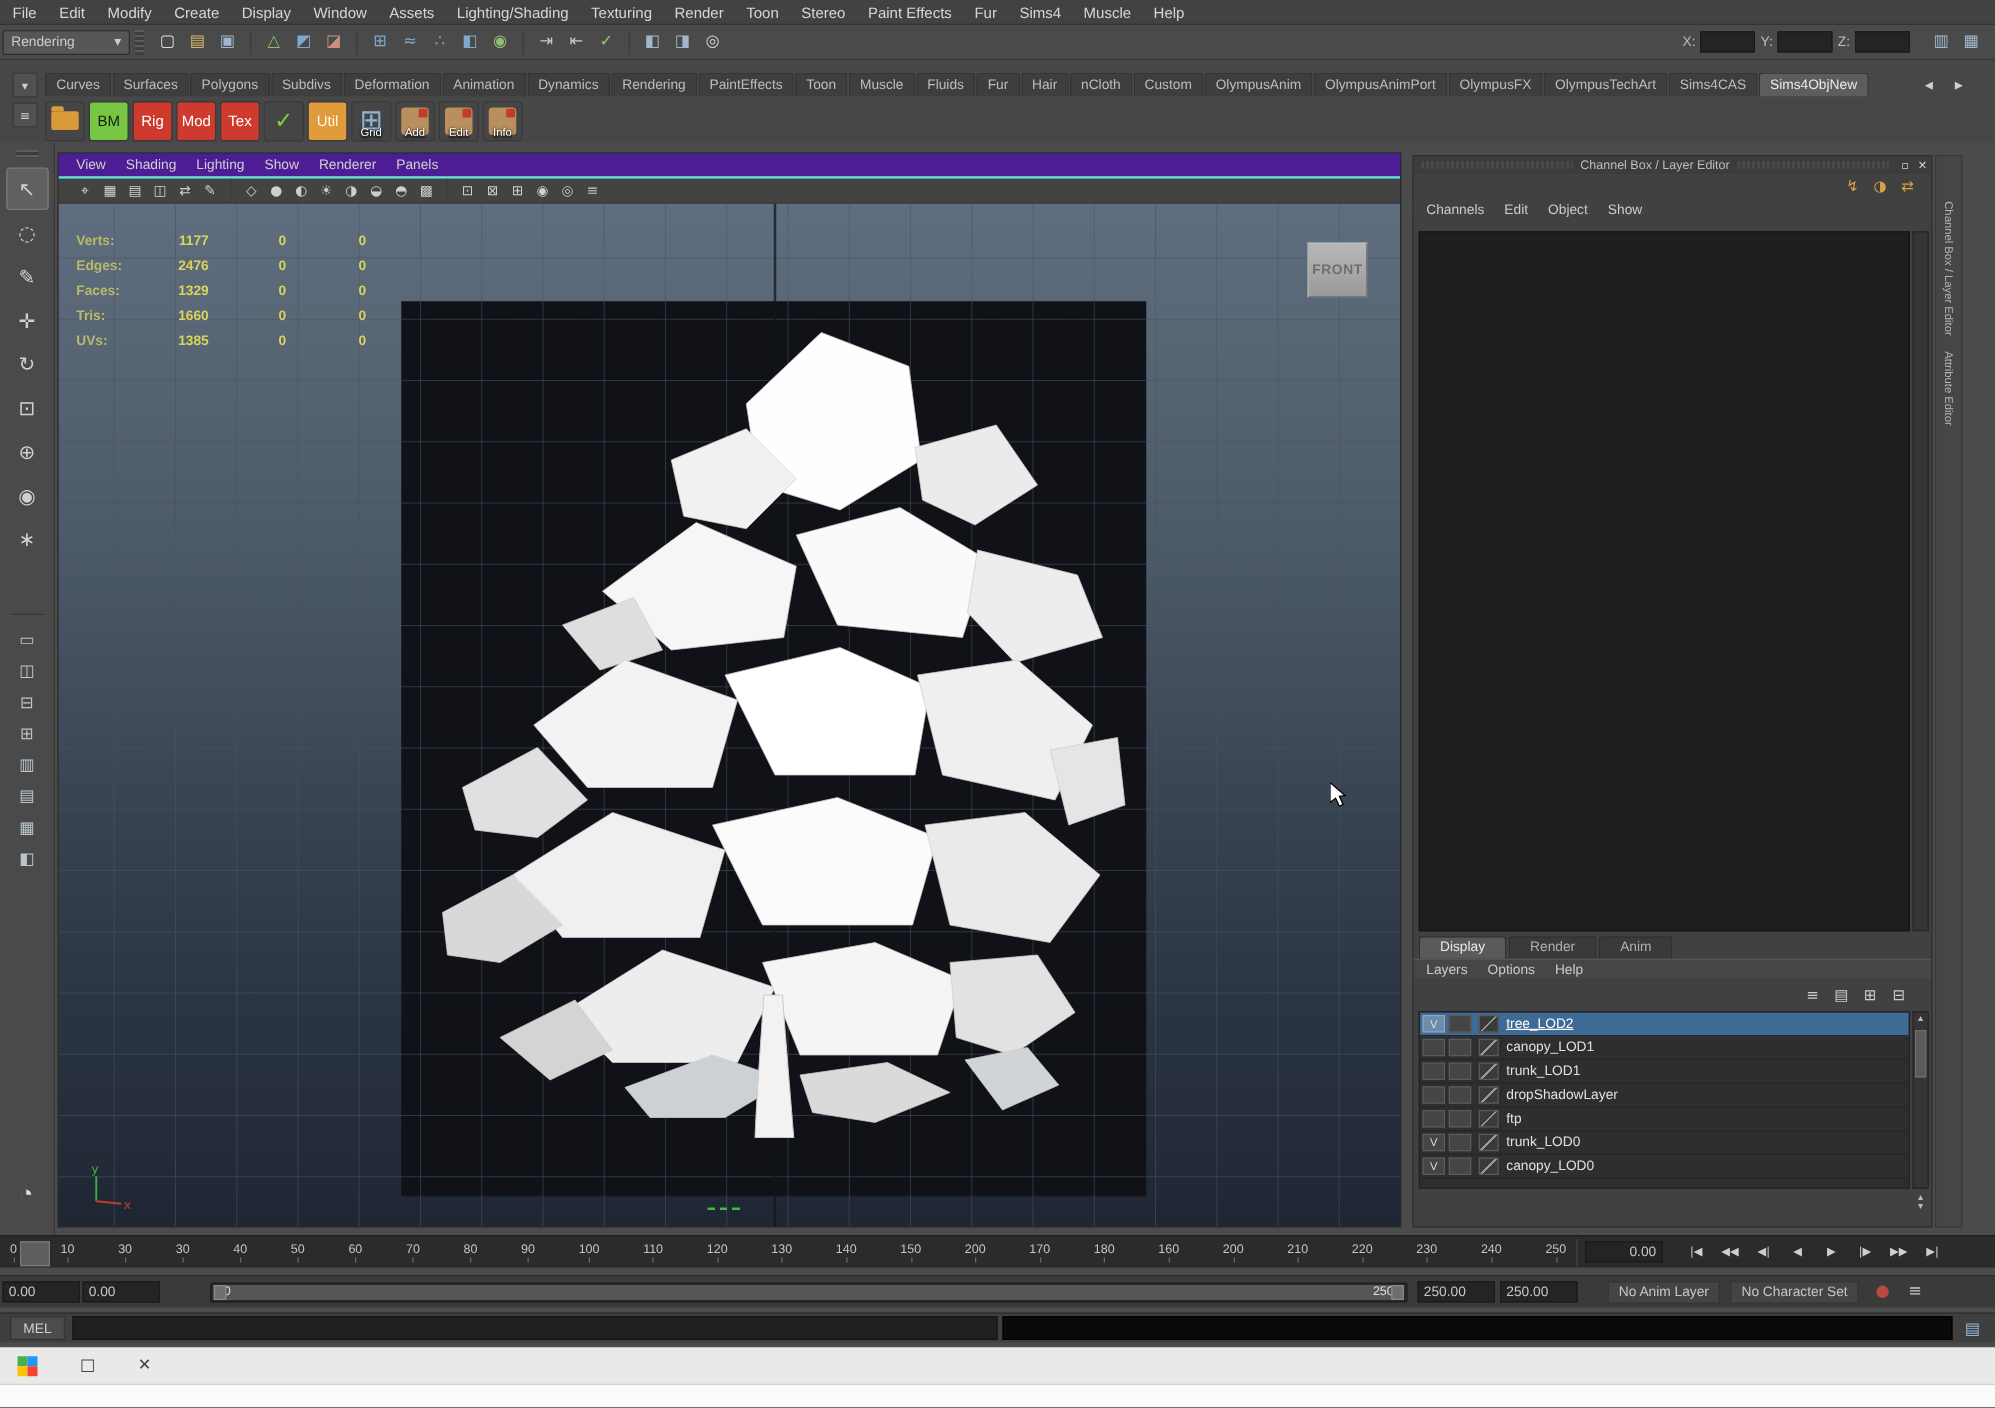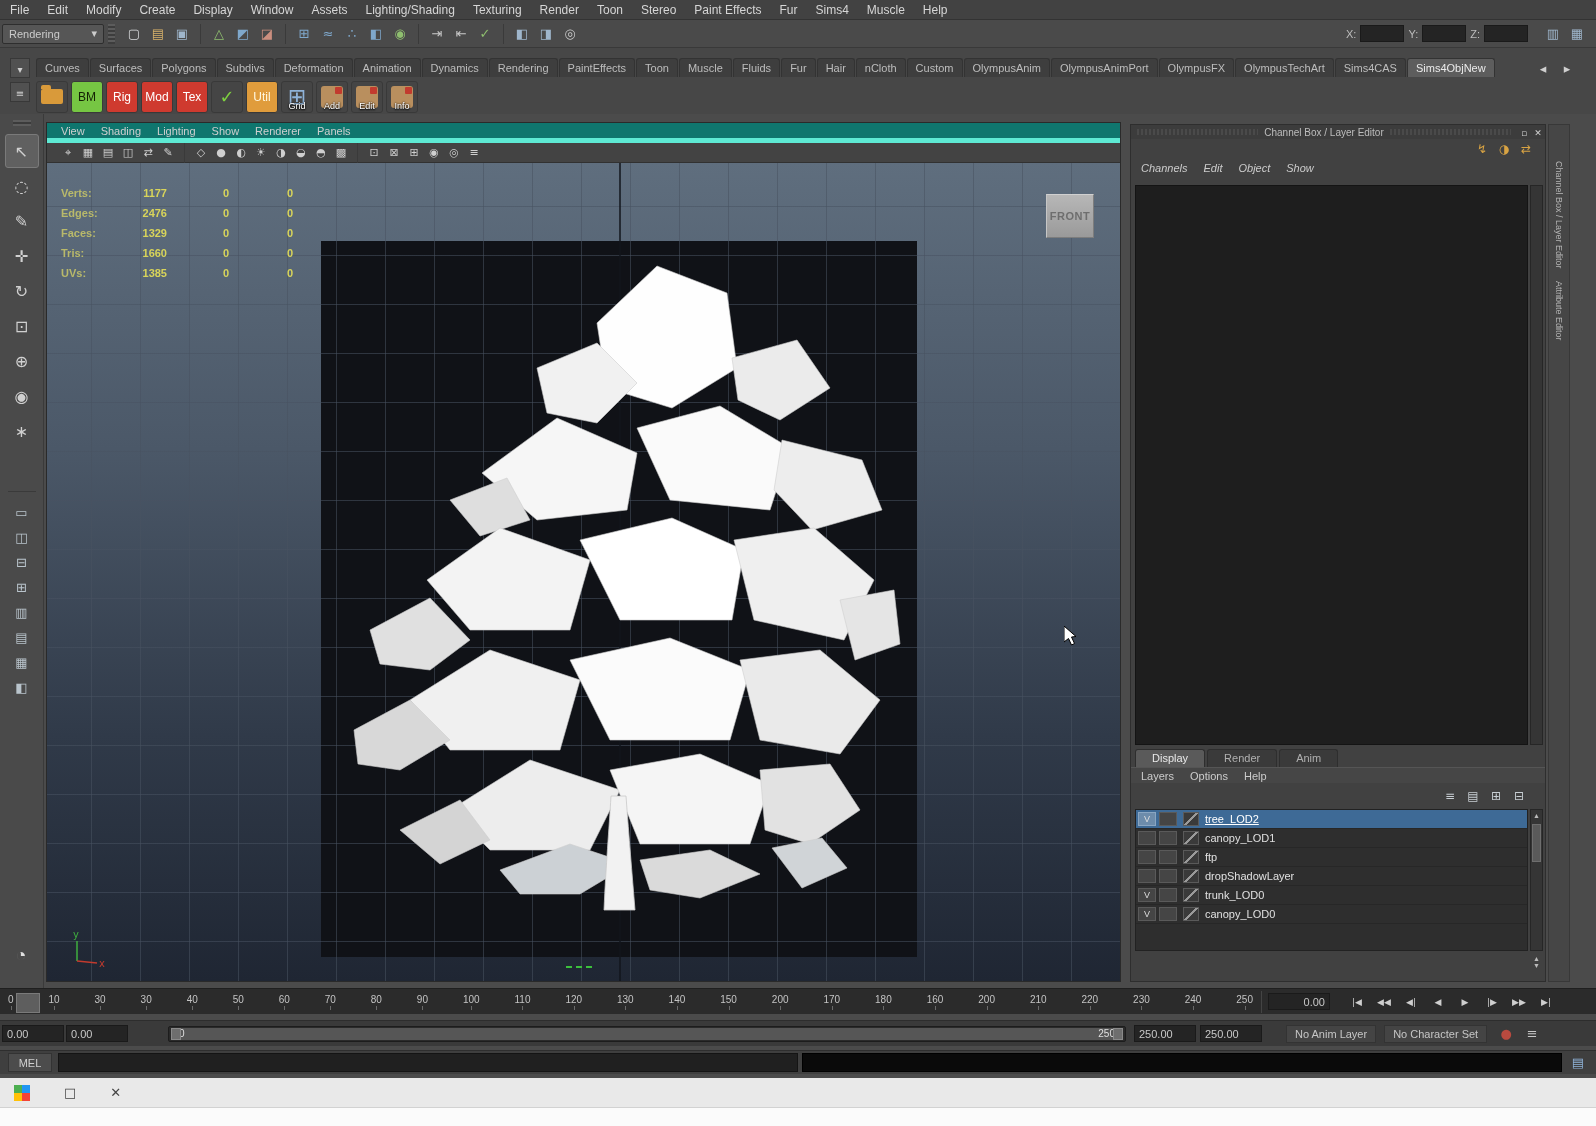--- a/index.html
+++ b/index.html
@@ -50,21 +50,21 @@
   .toolbox { left:0; top:114px; width:44px; height:874px; background:#4a4a4a; border-right:1px solid #3a3a3a; }
   .tb-grip { margin:6px auto 8px auto; width:18px; height:6px; background:repeating-linear-gradient(180deg,#5c5c5c 0 2px,#3b3b3b 2px 4px); }
   .tool, .layoutbtn { width:34px; height:34px; margin:1px auto; display:flex; align-items:center; justify-content:center; color:#d0d0d0; font-size:16px; font-family:"DejaVu Sans",sans-serif; border:1px solid transparent; border-radius:3px; cursor:pointer; }
   .tool.active { background:#606060; border-color:#7a7a7a; }
   .layout-sep { width:28px; height:1px; background:#3a3a3a; margin:8px auto; }
   .layoutbtn { height:24px; font-size:13px; color:#b9c4cc; }
   .tb-spinner { position:absolute; left:6px; bottom:18px; width:30px; height:30px; border-radius:50%; display:flex; align-items:center; justify-content:center; font-size:18px; color:#e0e0e0; }
 
   
   .viewport { left:46px; top:122px; width:1075px; height:860px; background:#3c3c3c; border:1px solid #2a2a2a; }
-  .vp-menus { height:20px; background:#0f766e; display:flex; align-items:center; gap:16px; padding-left:14px; border-bottom:5px solid #5eead4; }
+  .vp-menus { height:20px; background:#4c1d95; display:flex; align-items:center; gap:16px; padding-left:14px; border-bottom:2px solid #5eead4; }
   .vp-menus span { color:#cfcfcf; }
   .vp-toolbar { height:20px; background:#434343; display:flex; align-items:center; padding-left:8px; border-bottom:1px solid #313131; }
   .vp-toolbar .ibtn { width:18px; height:18px; font-size:11px; line-height:18px; }
   .canvas { position:absolute; left:0; top:40px; width:1073px; height:818px; background:linear-gradient(180deg,#5f6e7e 0%, #4b5868 35%, #303a49 70%, #1f2633 100%); overflow:hidden; }
   .image-plane { position:absolute; left:274px; top:78px; width:596px; height:716px; background:#101217; z-index:1; }
   .gridlayer { position:absolute; inset:0; z-index:2; background-image:linear-gradient(to right, rgba(72,82,97,0.55) 1px, transparent 1px), linear-gradient(to bottom, rgba(72,82,97,0.55) 1px, transparent 1px); background-size:49px 49px; background-position:-5px -6px; }
   .center-vline { position:absolute; left:572px; top:0; width:2px; height:100%; background:rgba(18,22,28,0.75); z-index:3; }
   .tree-svg { position:absolute; left:295px; top:85px; z-index:4; }
   .hud { position:absolute; left:14px; top:20px; z-index:5; font-weight:bold; }
   .hud-row { display:flex; height:20px; align-items:center; }
@@ -78,21 +78,21 @@
   .cursor { position:absolute; left:1017px; top:463px; z-index:6; }
 
   
   .rpanel { left:1130px; top:124px; width:416px; height:858px; background:#414141; border:1px solid #2e2e2e; }
   .rp-title { height:14px; background:#3c3c3c; display:flex; align-items:center; }
   .rp-title-dots { flex:1; height:6px; margin:0 6px; background:repeating-linear-gradient(90deg,#4a4a4a 0 2px, transparent 2px 4px); }
   .rp-title-text { font-size:10px; color:#bdbdbd; white-space:nowrap; }
   .rp-title .ibtn { width:14px; height:12px; font-size:9px; line-height:12px; }
   .rp-iconrow { height:20px; display:flex; align-items:center; justify-content:flex-end; padding-right:10px; gap:4px; }
   .rp-iconrow .ibtn { width:18px; height:18px; font-size:12px; line-height:18px; color:#d8a343; }
-  .rp-menus { height:18px; display:flex; align-items:center; gap:16px; padding-left:10px; background:#414141;font-style:italic; }
+  .rp-menus { height:18px; display:flex; align-items:center; gap:16px; padding-left:10px; background:#414141; }
   .chan-area { position:absolute; left:4px; top:60px; width:393px; height:560px; background:#1e1e1e; border:1px solid #141414; }
   .chan-scroll { position:absolute; right:2px; top:60px; width:13px; height:560px; background:#353535; border:1px solid #262626; }
   .le-tabs { position:absolute; left:4px; top:624px; height:18px; display:flex; gap:2px; }
   .le-tab { padding:2px 16px; background:#3a3a3a; color:#b0b0b0; border:1px solid #2e2e2e; border-bottom:none; border-radius:3px 3px 0 0; cursor:pointer; }
   .le-tab.active { background:#5a5a5a; color:#e8e8e8; }
   .le-menus { position:absolute; left:0; top:642px; width:100%; height:16px; display:flex; gap:16px; padding-left:10px; align-items:center; background:#464646; border-top:1px solid #555; }
   .le-icons { position:absolute; right:16px; top:660px; height:22px; display:flex; gap:3px; align-items:center; }
   .le-icons .ibtn { width:20px; height:18px; font-size:12px; line-height:18px; color:#c8cfd4; }
   .layer-list { position:absolute; left:4px; top:684px; width:393px; height:142px; background:#2e2e2e; border:1px solid #222; overflow:hidden; }
   .layer-row { display:flex; align-items:center; height:19px; border-bottom:1px solid #272727; padding-left:2px; cursor:pointer; }
@@ -497,33 +497,39 @@
         <span class="lname">tree_LOD2</span>
       </div>
 
       <div class="layer-row">
         <span class="vbox"></span>
         <span class="pbox"></span>
         <span class="swatch"></span>
         <span class="lname">canopy_LOD1</span>
       </div>
 
+      <div class="layer-row">
+        <span class="vbox"></span>
+        <span class="pbox"></span>
+        <span class="swatch"></span>
+        <span class="lname">trunk_LOD1</span>
+      </div>
+
+      <div class="layer-row">
+        <span class="vbox"></span>
+        <span class="pbox"></span>
+        <span class="swatch"></span>
+        <span class="lname">dropShadowLayer</span>
+      </div>
 
       <div class="layer-row">
         <span class="vbox"></span>
         <span class="pbox"></span>
         <span class="swatch"></span>
         <span class="lname">ftp</span>
-      </div>
-
-      <div class="layer-row">
-        <span class="vbox"></span>
-        <span class="pbox"></span>
-        <span class="swatch"></span>
-        <span class="lname">dropShadowLayer</span>
       </div>
 
       <div class="layer-row">
         <span class="vbox">V</span>
         <span class="pbox"></span>
         <span class="swatch"></span>
         <span class="lname">trunk_LOD0</span>
       </div>
 
       <div class="layer-row">

